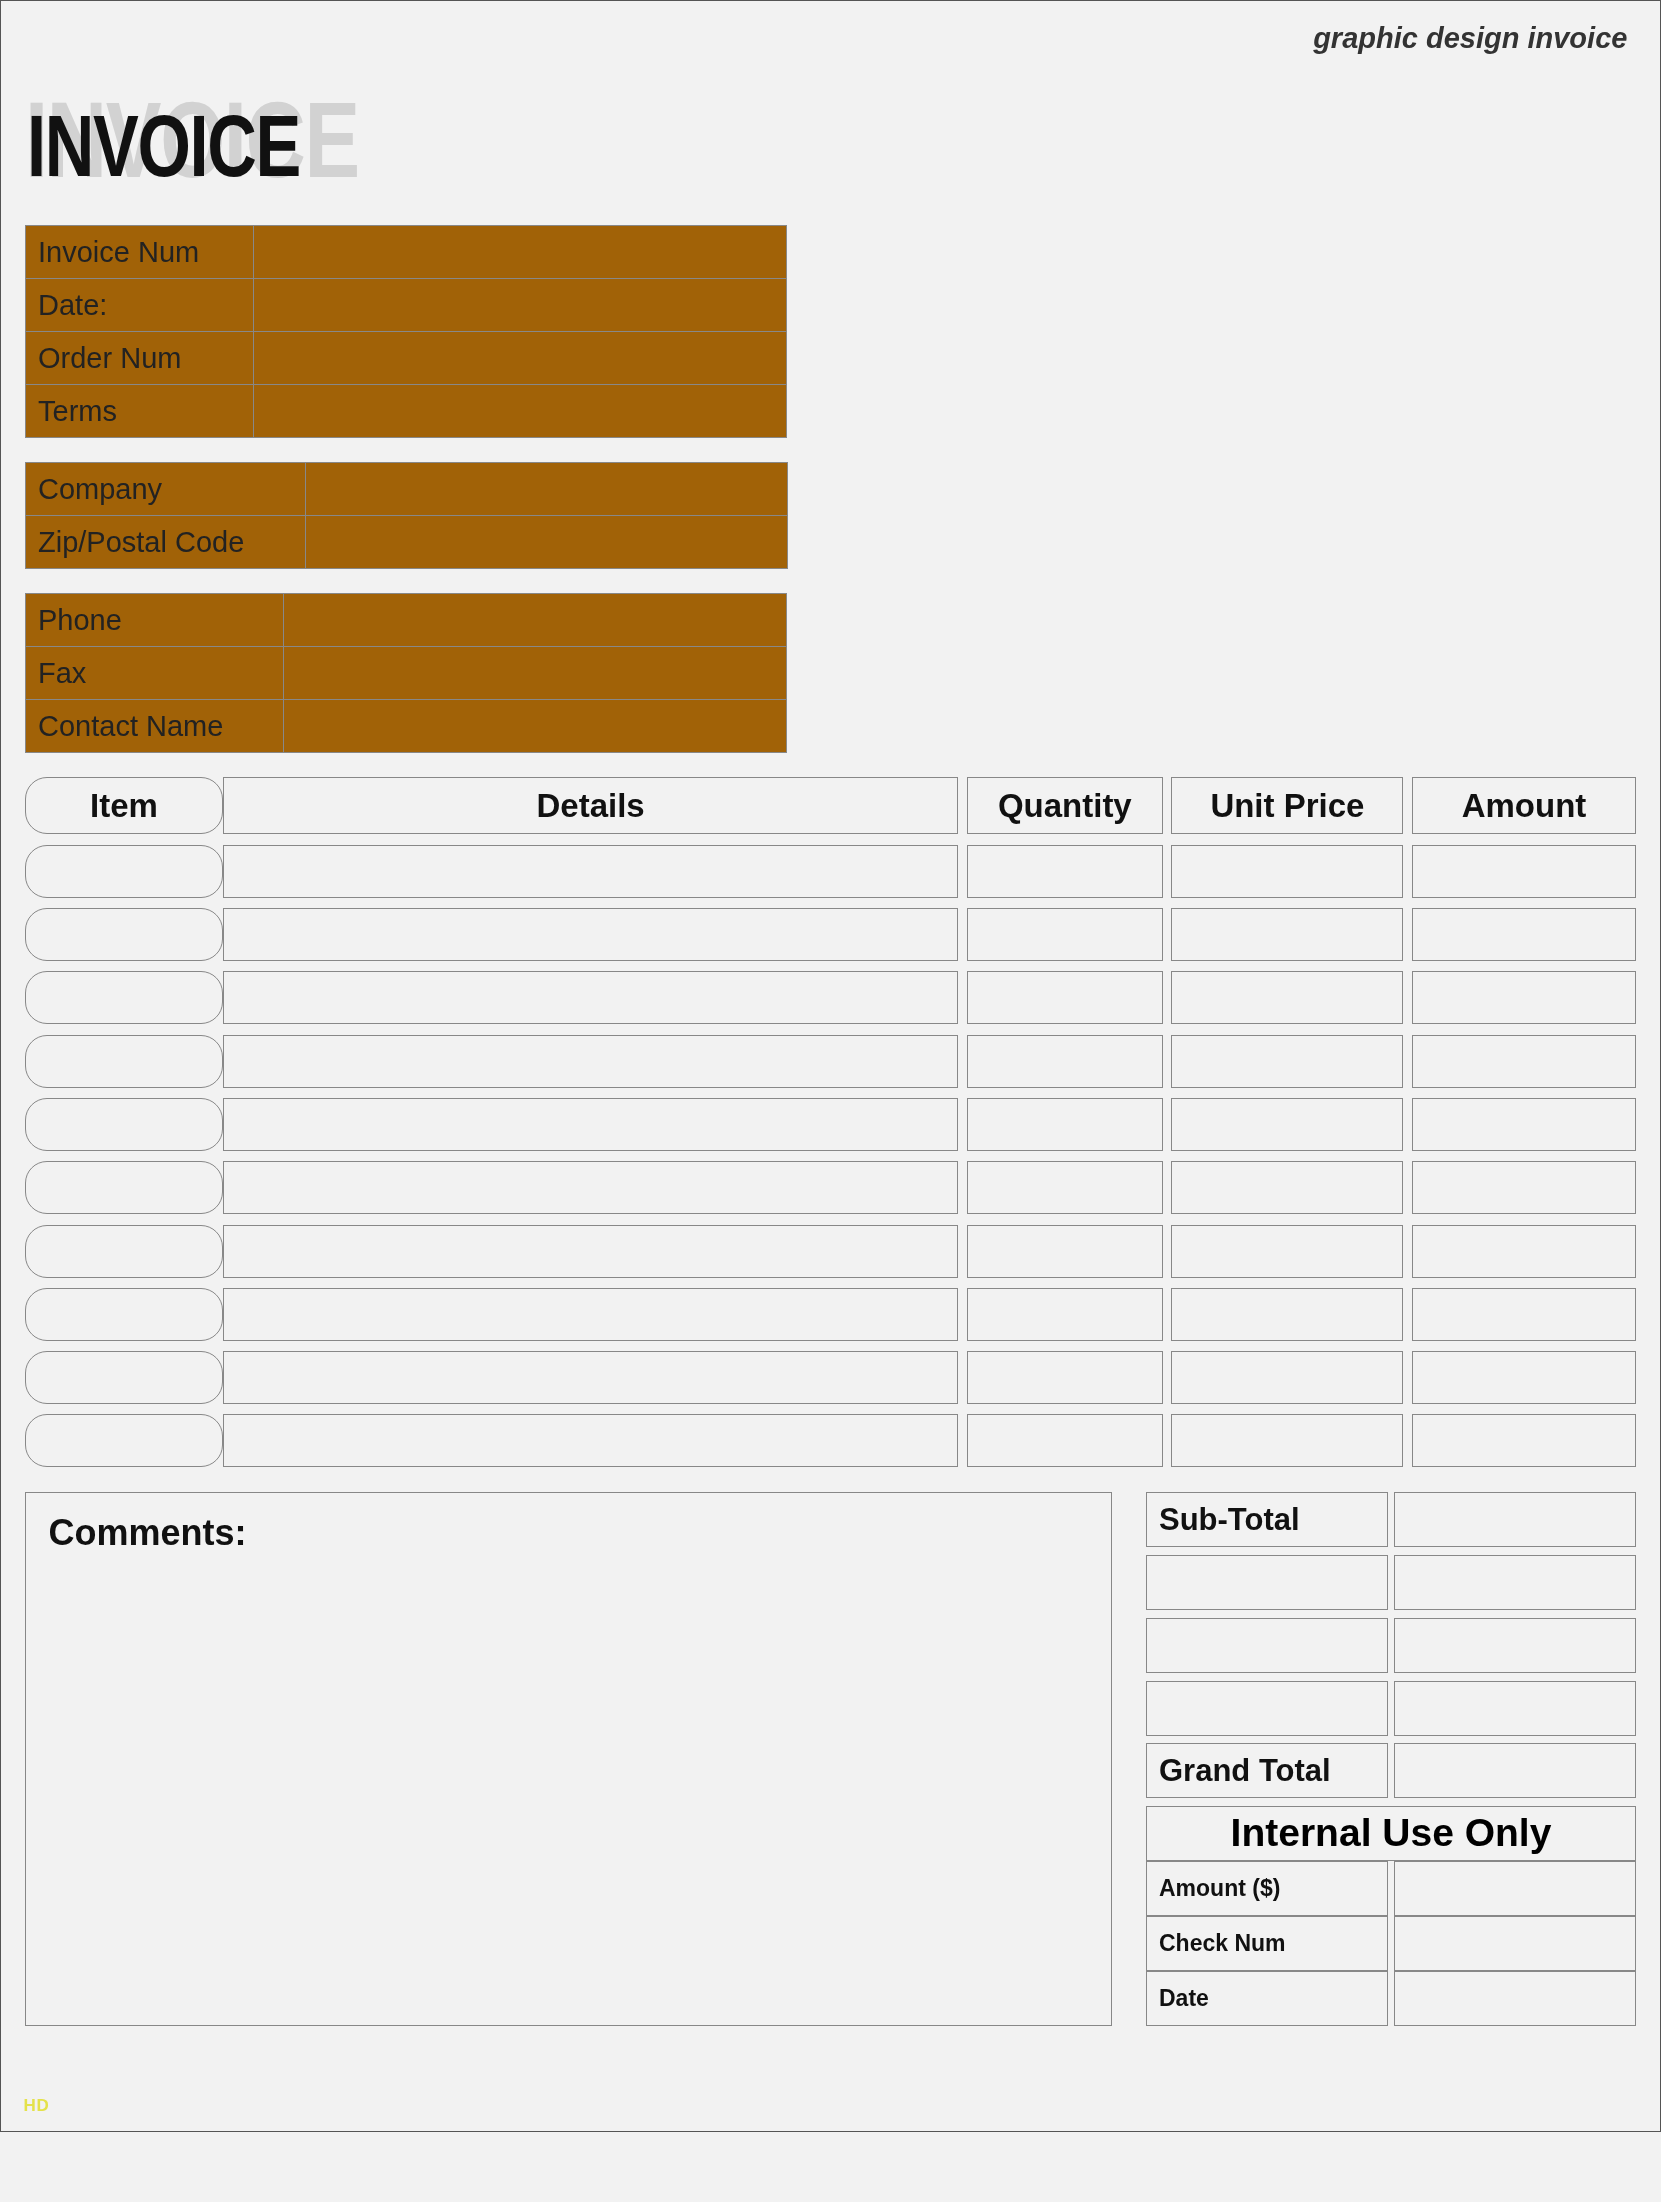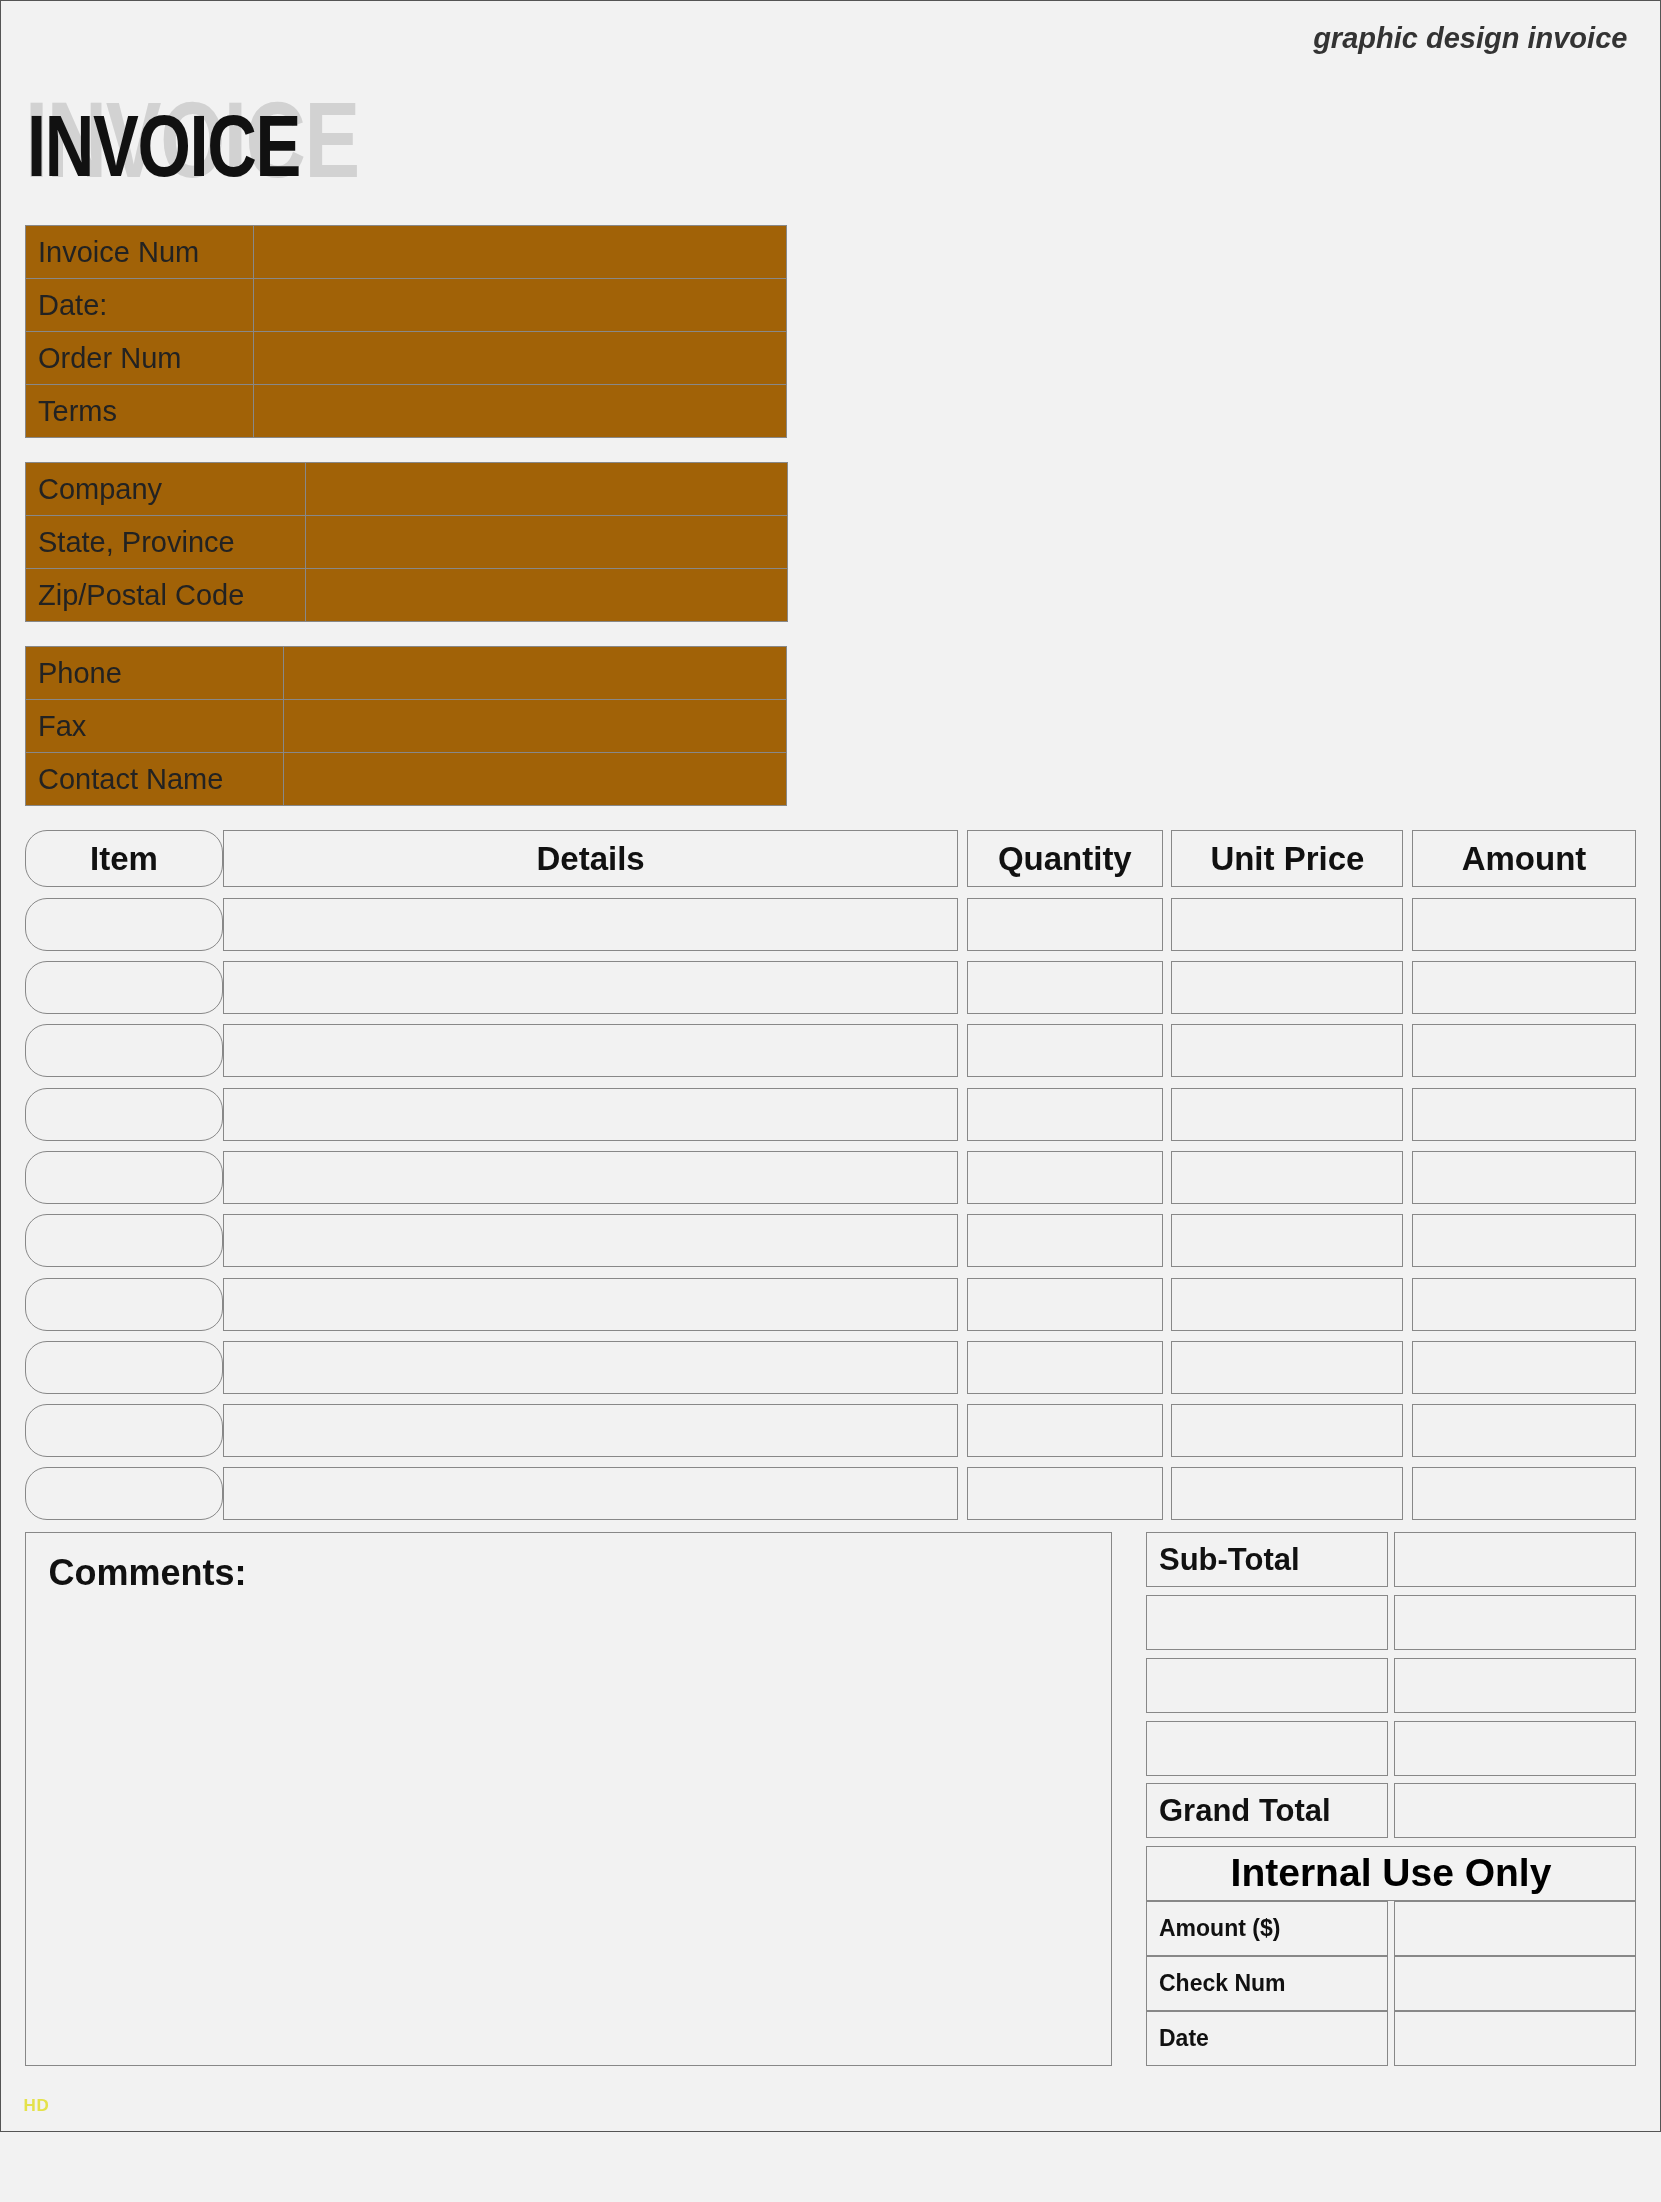--- a/index.html
+++ b/index.html
@@ -97,21 +97,21 @@
     border: none;
     width: 8.6px;
   }
   .items-table tr.gap-row td { border: none; height: 10.3px; }
   .col-item { width: 198px; border-radius: 22px; }
   .col-details { }
   .col-qty { width: 196px; }
   .col-price { width: 232px; }
   .col-amt { width: 224px; }
 
-  .bottom-wrap { display: flex; margin-top: 12px; gap: 24px; }
+  .bottom-wrap { display: flex; margin-top: 25px; gap: 24px; }
   .comments-box {
     flex: 1;
     border: 1.7px solid #888;
     padding: 19px 22.4px;
     font-size: 36px;
     font-weight: bold;
     color: #111;
     background: #f2f2f2;
     margin-right: 10.3px;
   }
@@ -182,24 +182,20 @@
       <td class="lbl">Terms</td>
       <td class="val"></td>
     </tr>
   </tbody>
     </table>
 
   <table class="info-block info-block-b">
     <tbody>
         <tr>
       <td class="lbl">Company</td>
-      <td class="val"></td>
-    </tr>
-    <tr>
-      <td class="lbl">State, Province</td>
       <td class="val"></td>
     </tr>
     <tr>
       <td class="lbl">Zip/Postal Code</td>
       <td class="val"></td>
     </tr>
   </tbody>
     </table>
 
   <table class="info-block info-block-c">

